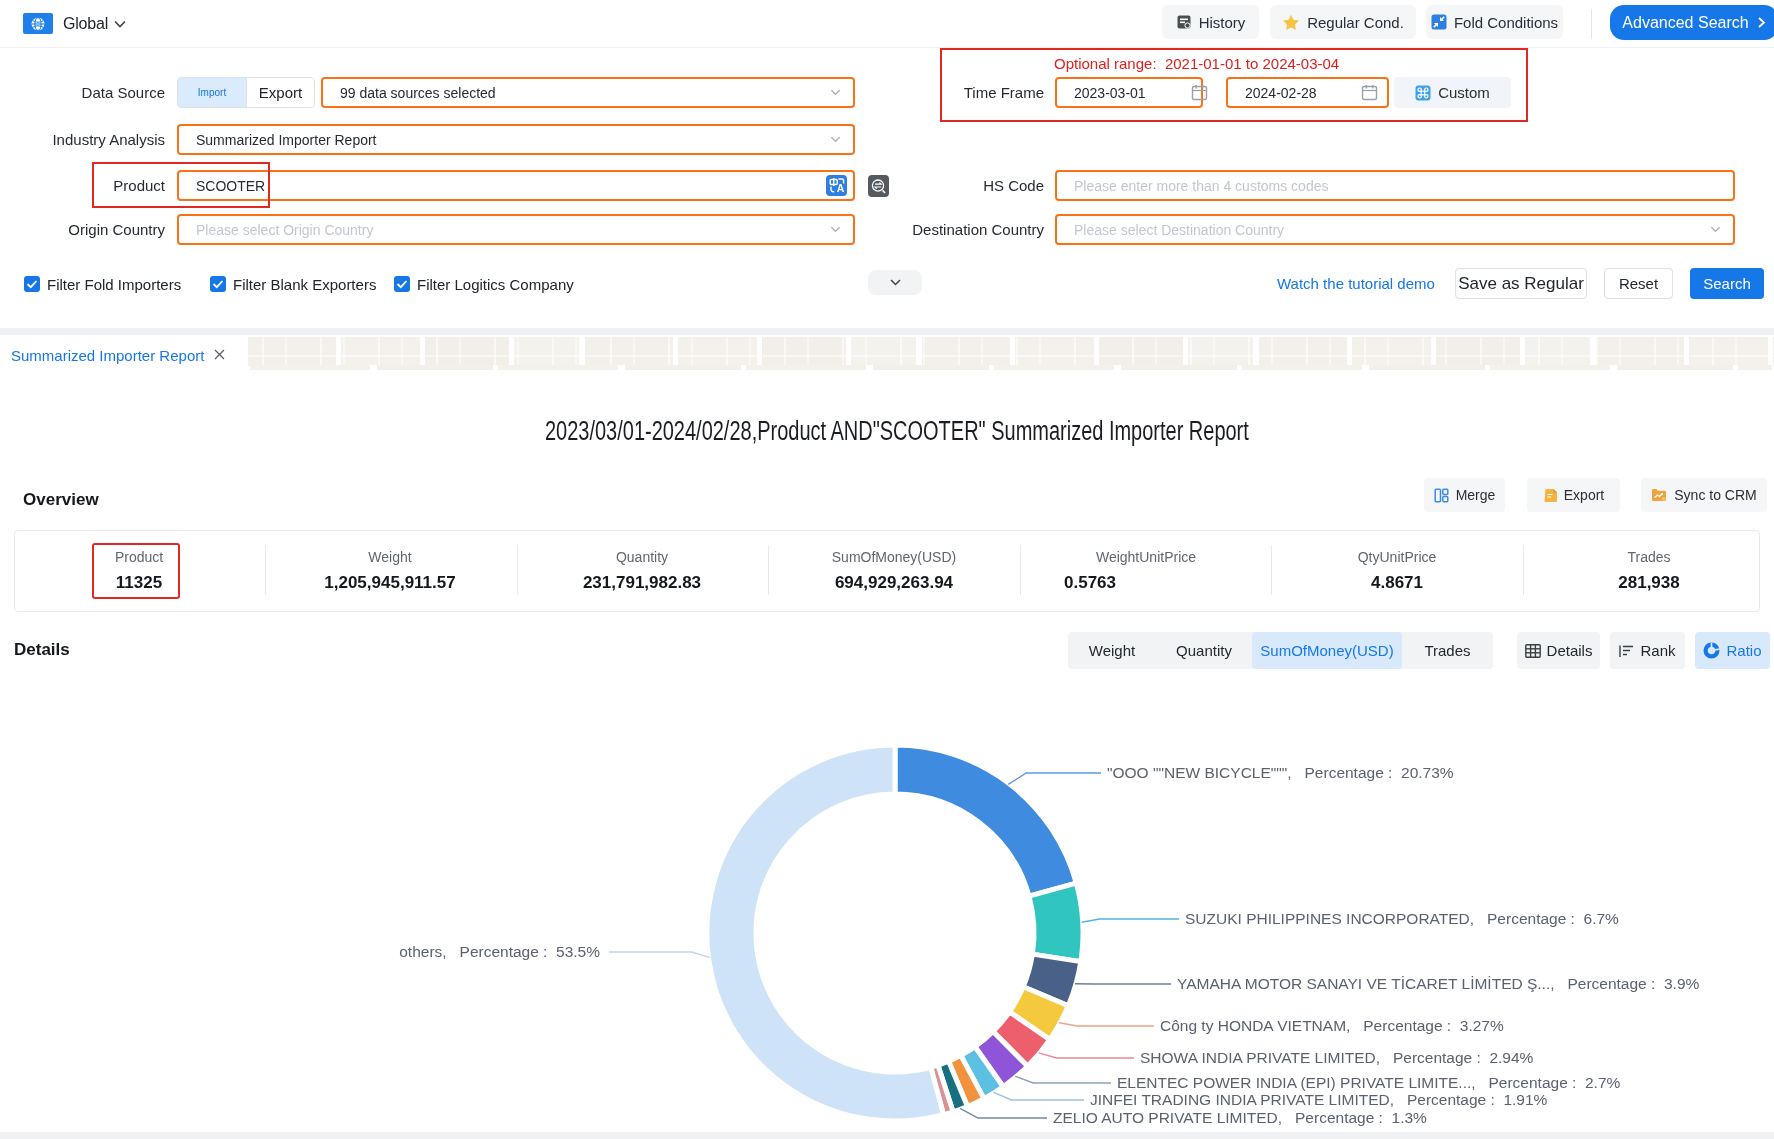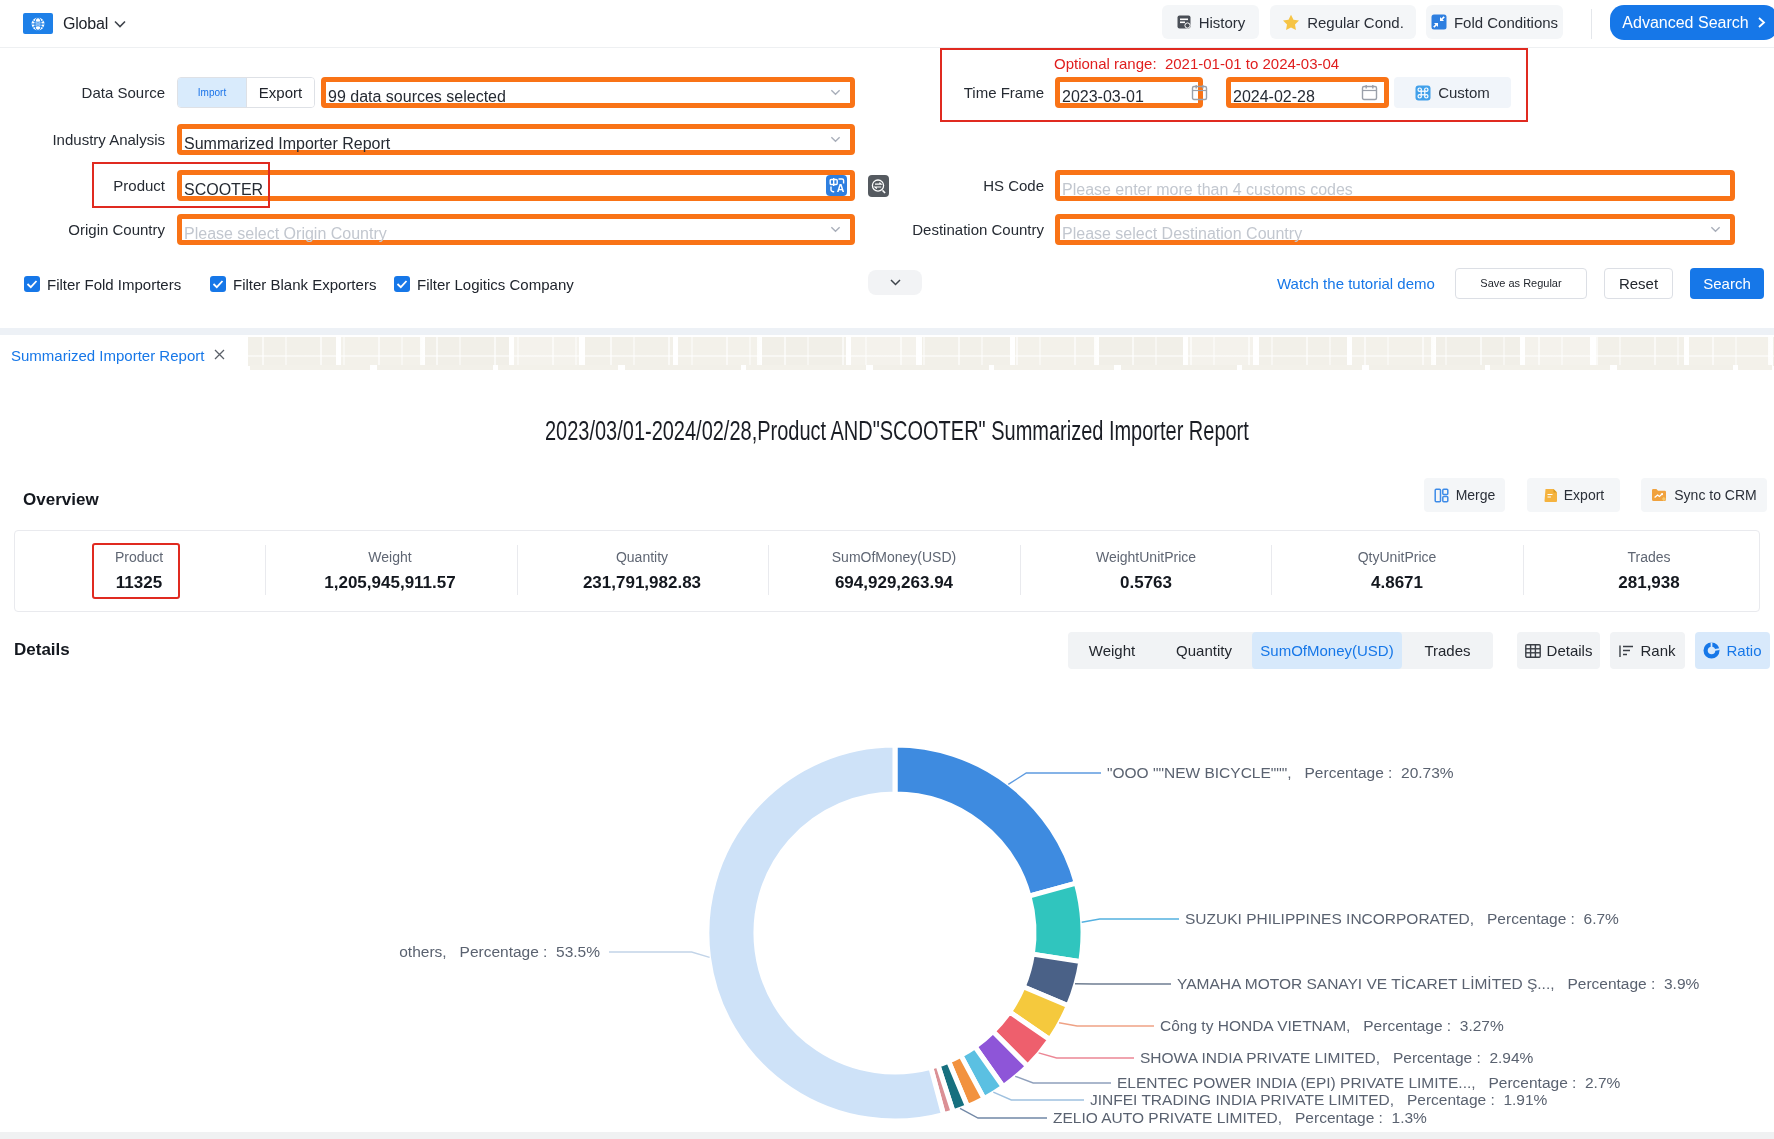--- a/index.html
+++ b/index.html
@@ -1,18 +1,18 @@
 <!DOCTYPE html>
 <html><head><meta charset="utf-8">
 <style>
 *{margin:0;padding:0;box-sizing:border-box}
 html,body{width:1774px;height:1139px;background:#fff;font-family:"Liberation Sans",sans-serif;position:relative;overflow:hidden}
 .abs{position:absolute}
 .lbl{position:absolute;font-size:15px;color:#262b33;text-align:right;line-height:31px}
-.field{position:absolute;height:31px;border:5px solid #f97316;border-radius:4px;background:#fff;font-size:16px;color:#262b33;line-height:29px;padding-left:2px}
+.field{position:absolute;height:31px;border:2px solid #f97316;border-radius:4px;background:#fff;font-size:14px;color:#262b33;line-height:29px;padding-left:17px}
 .ph{color:#C2C7CF}
 .chev{position:absolute;width:11px;height:11px}
 .gbtn{position:absolute;height:34px;background:#F4F6F8;border-radius:6px;font-size:15px;color:#2A2F38;display:flex;align-items:center;justify-content:center;gap:7px}
 .clab{position:absolute;font-size:15.5px;color:#5A6270;transform:translateY(-50%);white-space:nowrap}
 .cb{position:absolute;width:16px;height:16px;background:#1677E8;border-radius:3px;top:276px}
 .cblab{position:absolute;top:276px;font-size:15px;color:#20252d;line-height:17px}
 .statlab{position:absolute;top:549px;font-size:14px;color:#5F6673;width:200px;text-align:center}
 .statval{position:absolute;top:573px;font-size:17px;font-weight:bold;color:#14181F;width:260px;text-align:center}
 .seg{position:absolute;top:632px;height:37px;font-size:15px;color:#23272E;display:flex;align-items:center;justify-content:center}
 </style></head>
@@ -152,21 +152,21 @@
     </svg></div>
 <div class="cblab" style="left:417px">Filter Logitics Company</div>
 
 <div class="abs" style="left:868px;top:270px;width:54px;height:25px;background:#F2F3F5;border-radius:8px;display:flex;align-items:center;justify-content:center">
 <svg width="13" height="9" viewBox="0 0 13 9">
       <polyline points="2,2 6.5,6.5 11,2" fill="none" stroke="#3F444C" stroke-width="1.5"></polyline>
     </svg>
   </div>
 
 <div class="abs" style="left:1277px;top:275px;font-size:15px;color:#1677E8">Watch the tutorial demo</div>
-<div class="abs" style="left:1455px;top:268px;width:132px;height:31px;border:1px solid #DCDFE5;border-radius:4px;font-size:11px;color:#23272E;text-align:center;line-height:29px">Save as Regular</div>
+<div class="abs" style="left:1455px;top:268px;width:132px;height:31px;border:1px solid #DCDFE5;border-radius:4px;font-size:17px;color:#23272E;text-align:center;line-height:29px">Save as Regular</div>
 <div class="abs" style="left:1604px;top:268px;width:69px;height:31px;border:1px solid #DCDFE5;border-radius:4px;font-size:15px;color:#23272E;text-align:center;line-height:29px">Reset</div>
 <div class="abs" style="left:1690px;top:268px;width:74px;height:31px;background:#1677E8;border-radius:4px;font-size:15px;color:#fff;text-align:center;line-height:31px">Search</div>
 
 <div class="abs" style="left:0;top:328px;width:1774px;height:7px;background:#EDF1F6"></div>
 <div class="abs" style="left:248px;top:337px;width:1526px;height:29px;background:repeating-linear-gradient(90deg,rgba(255,255,255,0) 0 14px,rgba(255,255,255,.6) 14px 16px,rgba(255,255,255,0) 16px 37px,rgba(255,255,255,.45) 37px 39px,rgba(255,255,255,0) 39px 58px),repeating-linear-gradient(0deg,rgba(255,255,255,0) 0 9px,rgba(255,255,255,.5) 9px 11px,rgba(255,255,255,0) 11px 29px),repeating-linear-gradient(90deg,#f2f0e9 0px,#f2f0e9 88px,#fff 88px,#fff 93px,#f3f1ea 93px,#f3f1ea 172px,#fdfdfb 172px,#fff 177px,#f1efe8 177px,#f1efe8 261px,#fff 261px,#fff 266px,#f4f2ec 266px,#f4f2ec 331px,#fff 331px,#fff 337px)"></div>
 <div class="abs" style="left:250px;top:365px;width:1522px;height:5px;background:repeating-linear-gradient(90deg,#f3f1ea 0 120px,#fff 120px 127px,#f2f0e9 127px 243px,#fff 243px 248px)"></div>
 <div class="abs" style="left:11px;top:347px;font-size:15px;color:#1677E8">Summarized Importer Report</div>
 <svg class="abs" style="left:213px;top:348px" width="13" height="13" viewBox="0 0 13 13">
     <path d="M2 2l9 9M11 2l-9 9" stroke="#5A6068" stroke-width="1.3"></path>
   </svg>
@@ -203,21 +203,21 @@
 <div class="abs" style="left:92px;top:543px;width:88px;height:56px;border:2.5px solid #E02A20;border-radius:3px"></div>
 <div class="statlab" style="left:39px">Product</div>
 <div class="statval" style="left:9px">11325</div>
 <div class="statlab" style="left:290px">Weight</div>
 <div class="statval" style="left:260px">1,205,945,911.57</div>
 <div class="statlab" style="left:542px">Quantity</div>
 <div class="statval" style="left:512px">231,791,982.83</div>
 <div class="statlab" style="left:794px">SumOfMoney(USD)</div>
 <div class="statval" style="left:764px">694,929,263.94</div>
 <div class="statlab" style="left:1046px">WeightUnitPrice</div>
-<div class="statval" style="left:1016px">0.5763</div>
+<div class="statval" style="left:960px">0.5763</div>
 <div class="statlab" style="left:1297px">QtyUnitPrice</div>
 <div class="statval" style="left:1267px">4.8671</div>
 <div class="statlab" style="left:1549px">Trades</div>
 <div class="statval" style="left:1519px">281,938</div>
 
 <div class="abs" style="left:265px;top:545px;width:1px;height:50px;background:#E9EAEE"></div>
 <div class="abs" style="left:517px;top:545px;width:1px;height:50px;background:#E9EAEE"></div>
 <div class="abs" style="left:768px;top:545px;width:1px;height:50px;background:#E9EAEE"></div>
 <div class="abs" style="left:1020px;top:545px;width:1px;height:50px;background:#E9EAEE"></div>
 <div class="abs" style="left:1271px;top:545px;width:1px;height:50px;background:#E9EAEE"></div>

